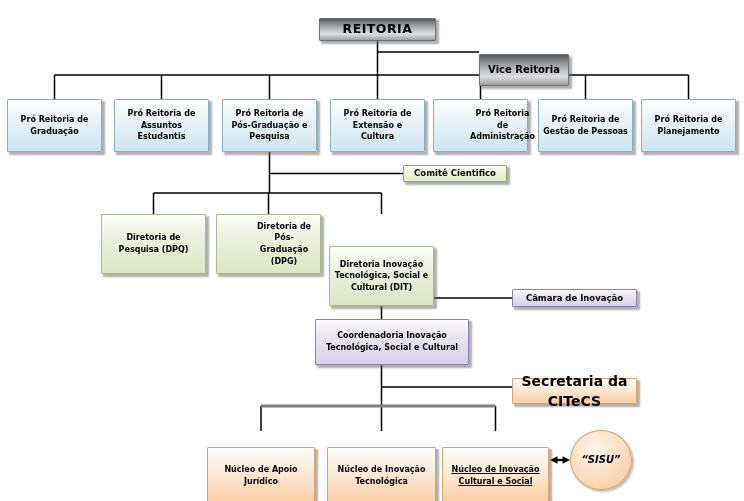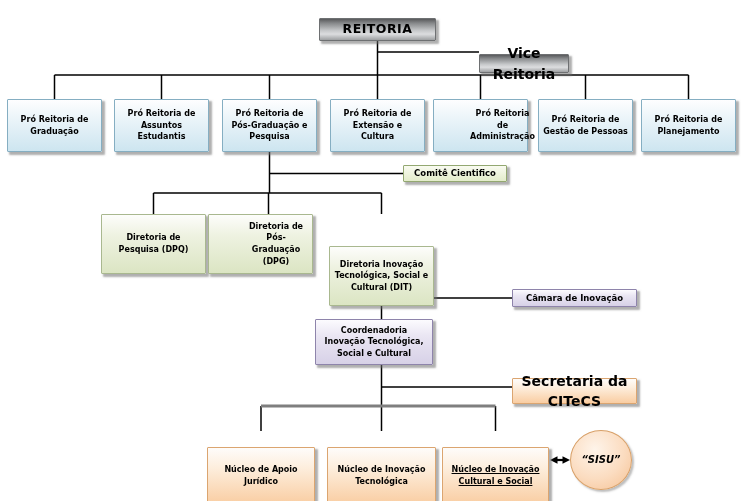--- a/index.html
+++ b/index.html
@@ -41,29 +41,29 @@
     border-color:#dba570;
   }
   .circle{
     border-radius:50%;
     background:radial-gradient(circle at 40% 32%,#fef4ea 0%,#fbdcc0 55%,#f5c193 100%);
     border-color:#d8a068;
     font-style:italic;font-size:10px;
     box-shadow:2px 2px 2px rgba(110,110,110,0.45);
   }
   #n-reitoria{left:319px;top:7px;width:117px;height:23px;font-size:12.5px;letter-spacing:0.5px;}
-  #n-vice{left:479px;top:43px;width:90px;height:19px;font-size:14px;}
+  #n-vice{left:479px;top:43px;width:90px;height:32px;font-size:10px;}
   .pr{top:99px;width:95px;height:53px;}
   #n-pr1{left:7px;}   #n-pr2{left:114px;} #n-pr3{left:222px;} #n-pr4{left:330px;}
   #n-pr5{left:433px;padding-left:48px;} #n-pr6{left:538px;} #n-pr7{left:641px;}
   #n-comite{left:403px;top:165px;width:104px;height:17px;font-size:8.5px;}
   .dir{top:214px;width:105px;height:60px;}
-  #n-dpq{left:101px;} #n-dpg{left:208px;padding-left:35px;} #n-dit{left:329px;margin-top:32px;}
+  #n-dpq{left:101px;} #n-dpg{left:216px;padding-left:35px;} #n-dit{left:329px;margin-top:32px;}
   #n-camara{left:512px;top:289px;width:125px;height:18px;font-size:8.5px;}
-  #n-coord{left:315px;top:319px;width:118px;height:46px;}
+  #n-coord{left:315px;top:319px;width:154px;height:46px;}
   #n-secretaria{left:512px;top:378px;width:125px;height:26px;font-size:14px;}
   .nuc{top:447px;width:108px;height:58px;}
   #n-nuc1{left:207px;} #n-nuc2{left:327px;width:109px;} #n-nuc3{left:442px;width:107px;text-decoration:underline;}
   #n-sisu{left:570px;top:430px;width:62px;height:60px;}
 </style>
 </head>
 <body>
 
 <div id="canvas">
 

